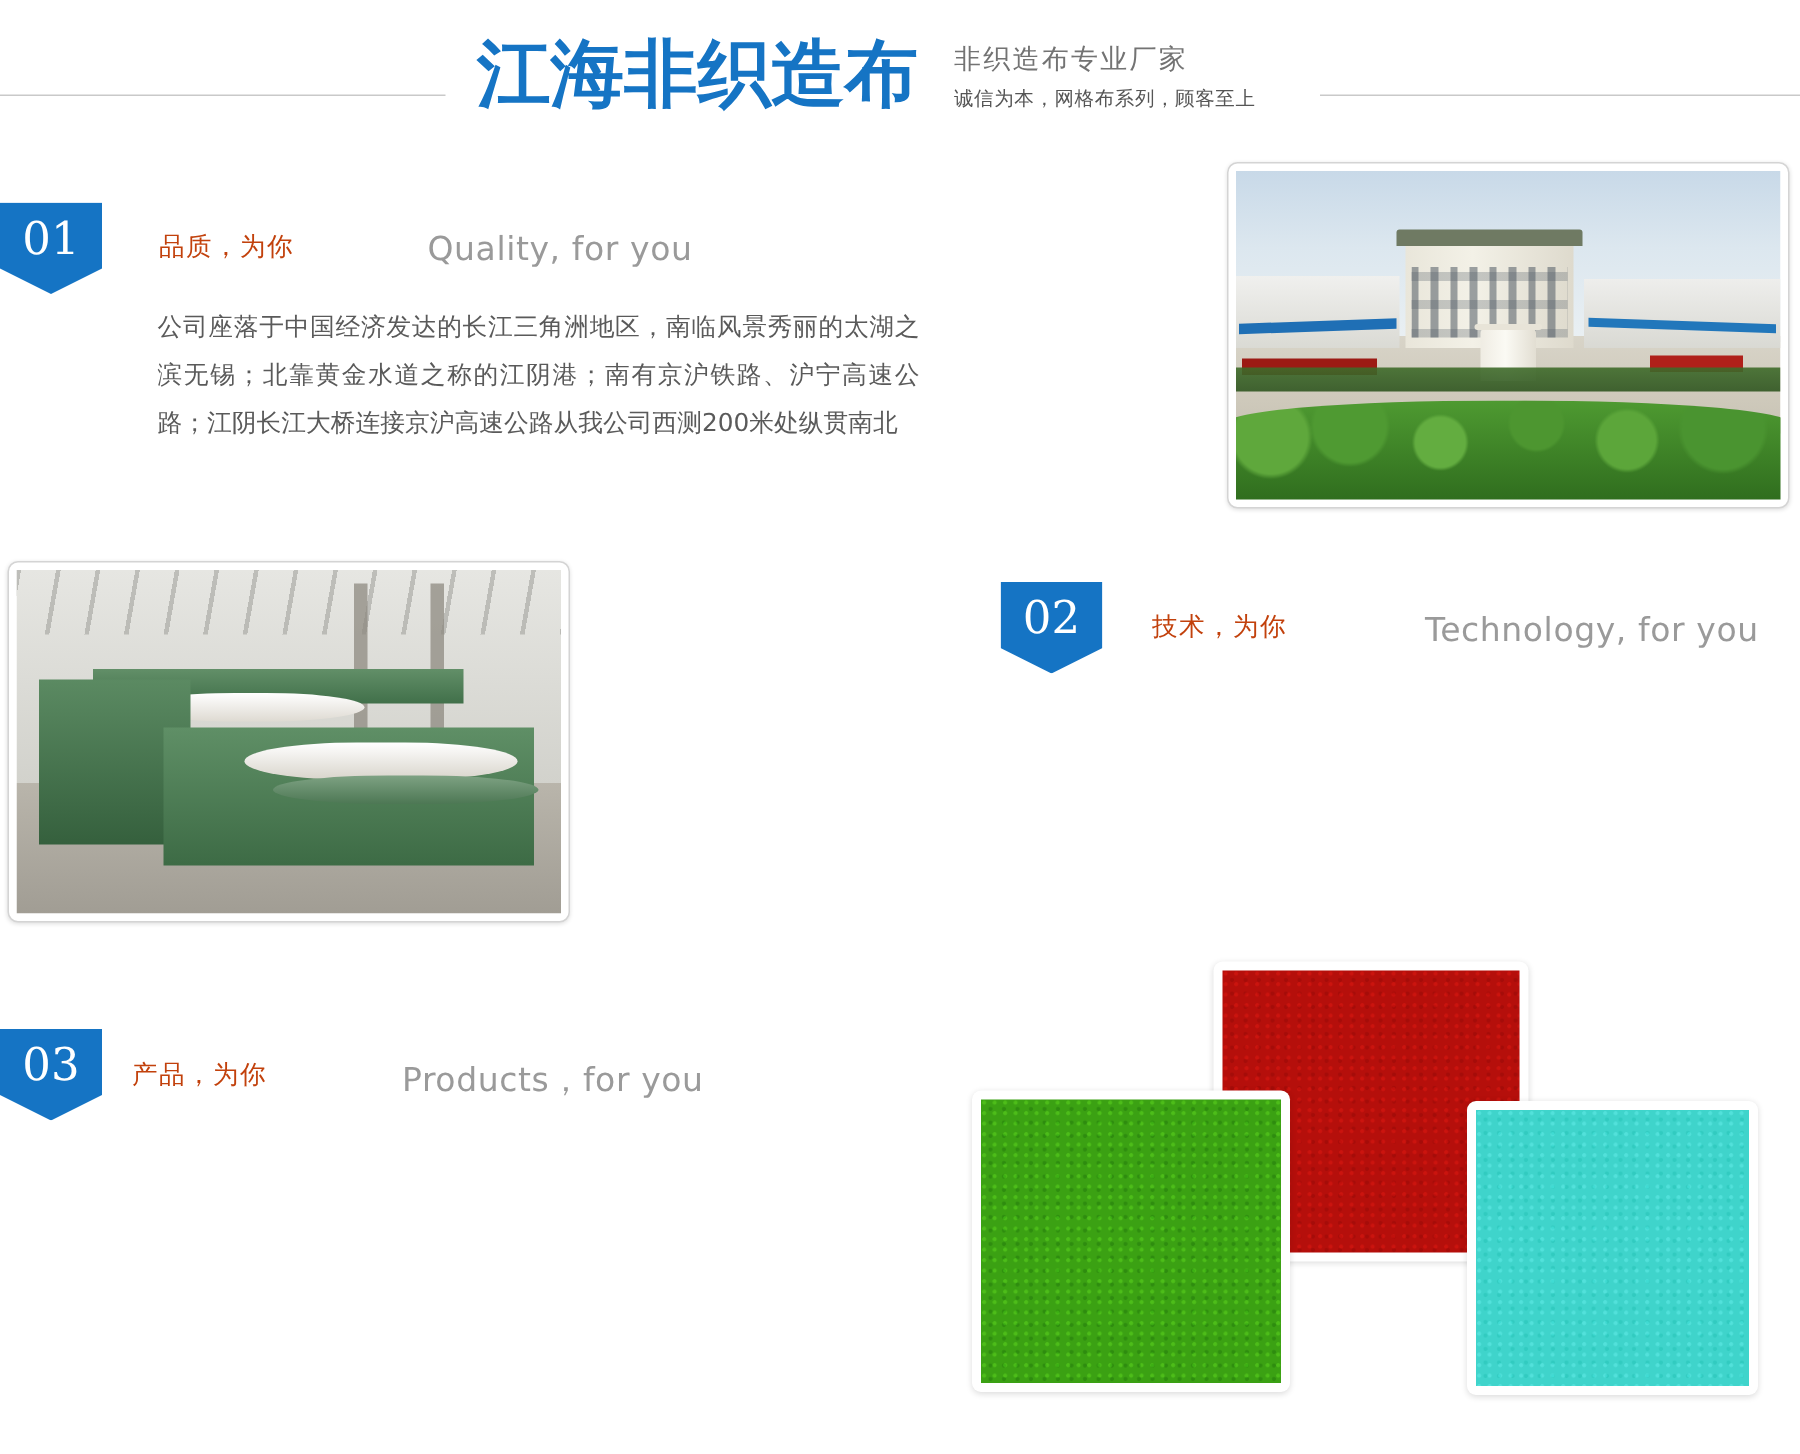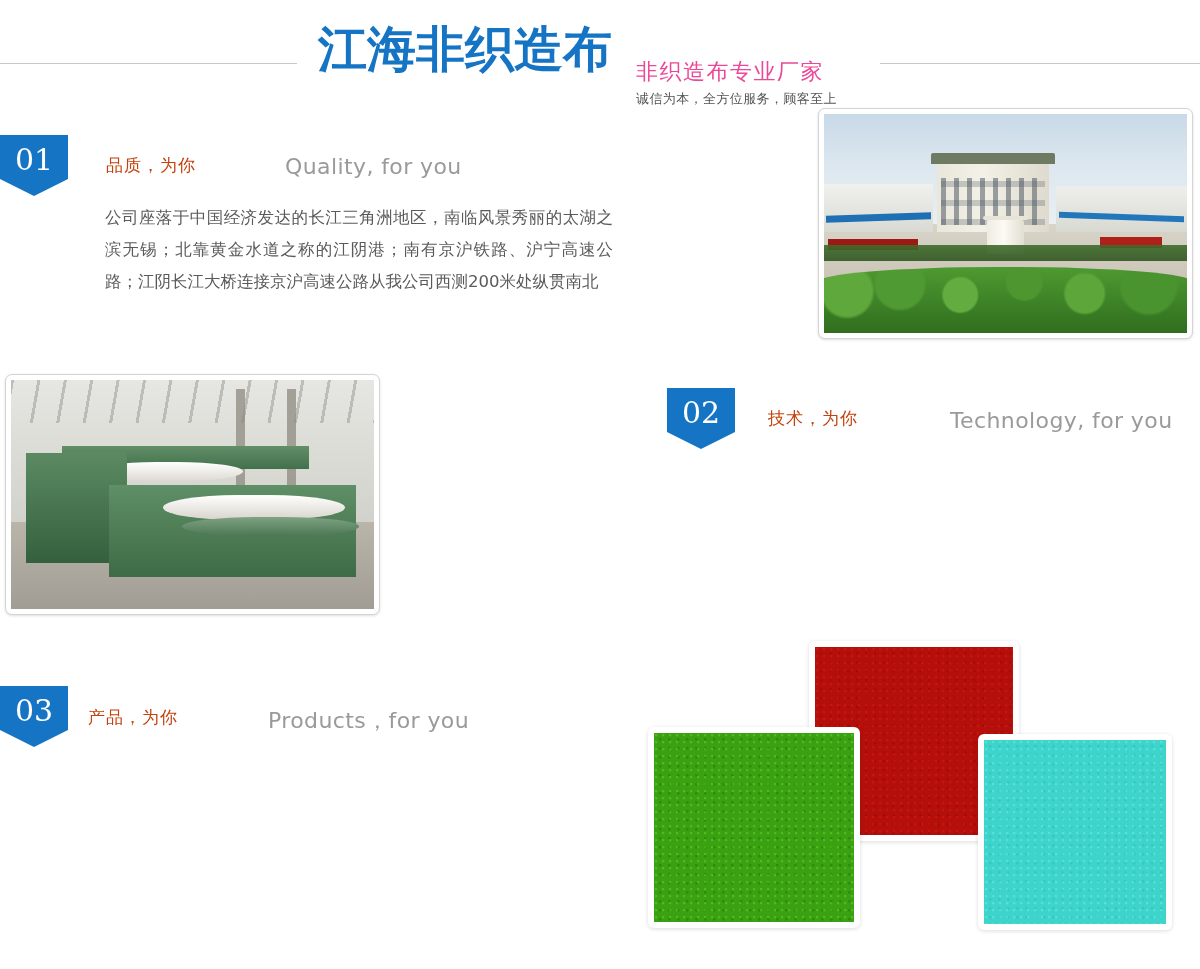--- a/index.html
+++ b/index.html
@@ -21,24 +21,23 @@
   .brand{
     position:absolute;left:318px;top:22px;
     font-size:49px;line-height:56px;font-weight:bold;
     color:#1574c4;
     letter-spacing:0px;
     font-family:"DejaVu Sans","Liberation Sans",sans-serif;
     white-space:nowrap;
   }
   .brand-side{position:absolute;left:636px;top:26px;width:210px;}
   .brand-sub1{
-    font-size:22px;line-height:28px;color:#ec4899;
+    font-size:18px;line-height:28px;color:#737373;
     letter-spacing:1.5px;white-space:nowrap;
     font-family:"DejaVu Sans","Liberation Sans",sans-serif;
-    margin-top:32px;
   }
   .brand-sub2{
     font-size:13px;line-height:20px;color:#555555;margin-top:3px;
     letter-spacing:0.4px;white-space:nowrap;
     font-family:"DejaVu Sans","Liberation Sans",sans-serif;
   }
 
   
   .badge{
     position:absolute;width:68px;height:61px;
@@ -173,21 +172,21 @@
 <div class="page">
 
   <div class="header">
     <div class="rule rule-left"></div>
     <div class="rule rule-right"></div>
 
     <div class="brand">江海非织造布</div>
 
     <div class="brand-side">
       <div class="brand-sub1">非织造布专业厂家</div>
-      <div class="brand-sub2">诚信为本，全方位服务，顾客至上</div>
+      <div class="brand-sub2">诚信为本，网格布系列，顾客至上</div>
     </div>
   </div>
 
   <div class="badge" style="left:0px;top:135px;">
   </div>
   <div class="badge-num" style="left:0px;top:139px;">01</div>
 
   <div class="sec-title" style="left:106px;top:148px;">品质，为你</div>
   <div class="sec-sub" style="left:285px;top:154px;">Quality, for you</div>
 

